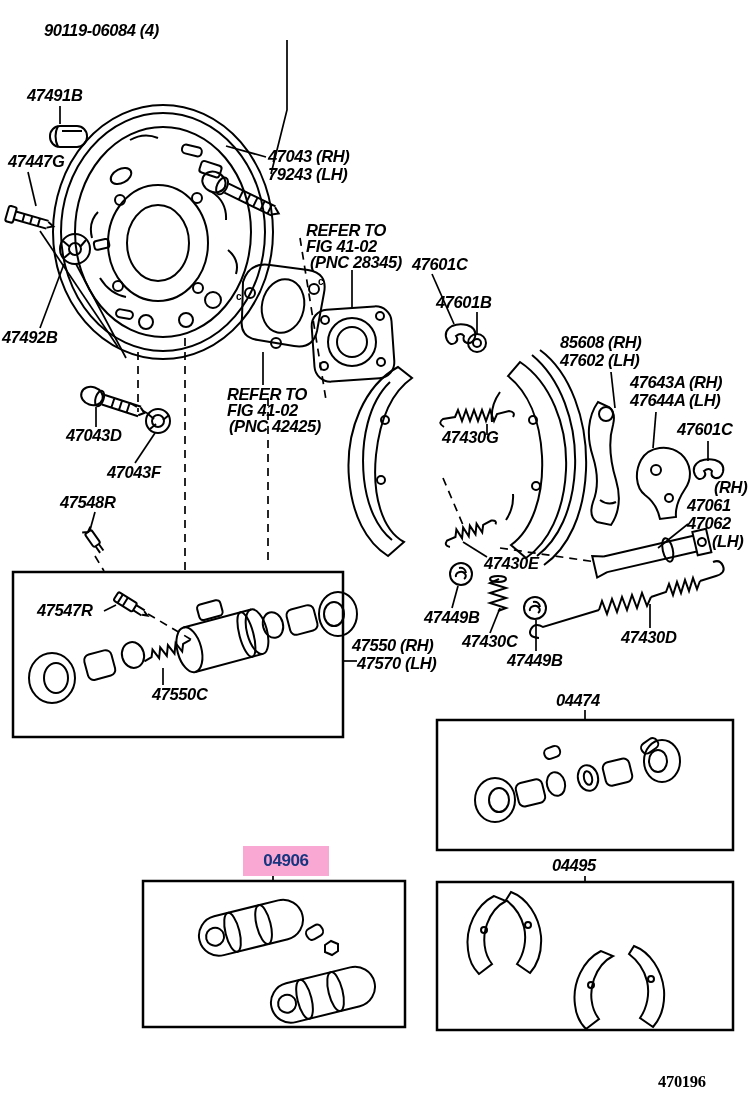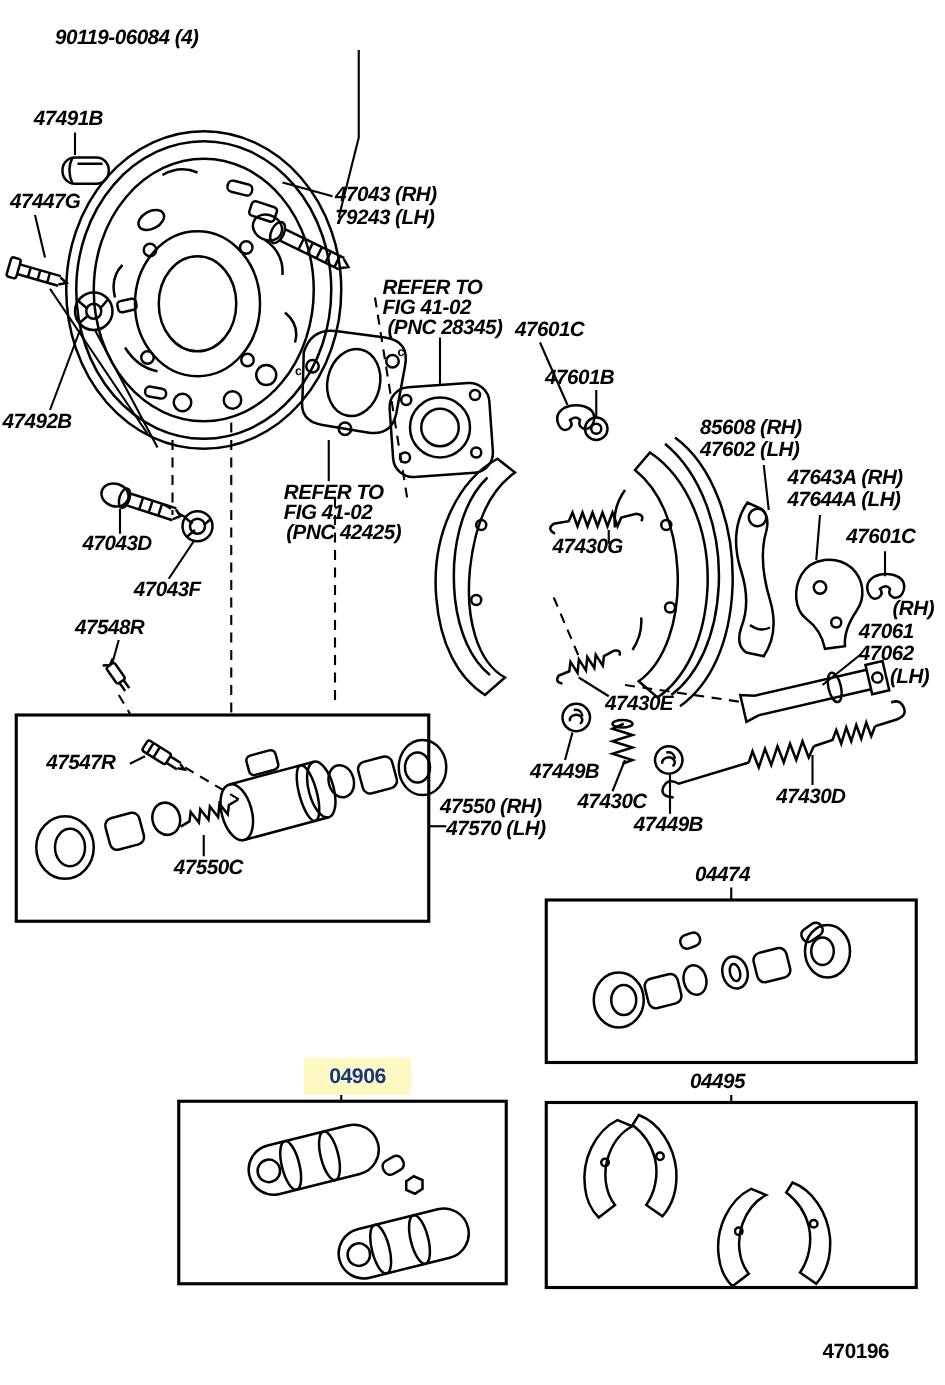--- a/index.html
+++ b/index.html
@@ -2,25 +2,25 @@
 <html><head>
 <meta charset="utf-8">
 <style>
   html,body{margin:0;padding:0;background:#fff;}
   .stage{position:relative;width:756px;height:1108px;background:#ffffff;overflow:hidden;
          font-family:"Liberation Sans",sans-serif;}
   .stage svg{position:absolute;left:0;top:0;}
   .lbl{position:absolute;font-weight:bold;font-size:16.5px;line-height:1;
        letter-spacing:-0.4px;white-space:nowrap;color:#000;z-index:5;font-style:italic;}
   .hl{position:absolute;left:243px;top:846px;width:86px;height:30px;z-index:6;
-      background:#fef9c3;display:flex;align-items:center;justify-content:center;}
+      background:#f9a8d4;display:flex;align-items:center;justify-content:center;}
   .hl .lbl-in{font-weight:bold;font-size:17px;letter-spacing:-0.4px;color:#16357f;
       font-family:"Liberation Sans",sans-serif;}
   .figcode{position:absolute;left:658px;top:1072px;font-weight:bold;font-size:16.5px;
-      letter-spacing:-0.3px;color:#000;z-index:5;}
+      letter-spacing:-0.3px;color:#000;z-index:5;font-family:Liberation Serif, serif;}
 </style>
 </head>
 <body>
 
 <div class="stage">
 
   <svg width="756" height="1108" viewBox="0 0 756 1108">
     <defs>
       <g id="cclip">
         <path d="M0,0 q-9,5 -5,14 q3,6 8,3 q4,-3 1,-7 q5,-4 8,0 q-2,5 3,7 q6,1 8,-6 q2,-9 -8,-12 q-8,-2 -15,1 z"></path>
@@ -356,21 +356,21 @@
   <div class="lbl" style="left:687px;top:515px">47062</div>
   <div class="lbl" style="left:712px;top:533px">(LH)</div>
   <div class="lbl" style="left:484px;top:555px">47430E</div>
   <div class="lbl" style="left:37px;top:602px">47547R</div>
   <div class="lbl" style="left:424px;top:609px">47449B</div>
   <div class="lbl" style="left:462px;top:633px">47430C</div>
   <div class="lbl" style="left:507px;top:652px">47449B</div>
   <div class="lbl" style="left:621px;top:629px">47430D</div>
   <div class="lbl" style="left:352px;top:637px">47550 (RH)</div>
   <div class="lbl" style="left:357px;top:655px">47570 (LH)</div>
-  <div class="lbl" style="left:139px;top:686px">47550C</div>
+  <div class="lbl" style="left:152px;top:686px">47550C</div>
   <div class="lbl" style="left:556px;top:692px">04474</div>
   <div class="lbl" style="left:552px;top:857px">04495</div>
 
   <div class="hl">
     <span class="lbl-in">04906</span>
   </div>
 
   <div class="figcode">470196</div>
 
 </div>

